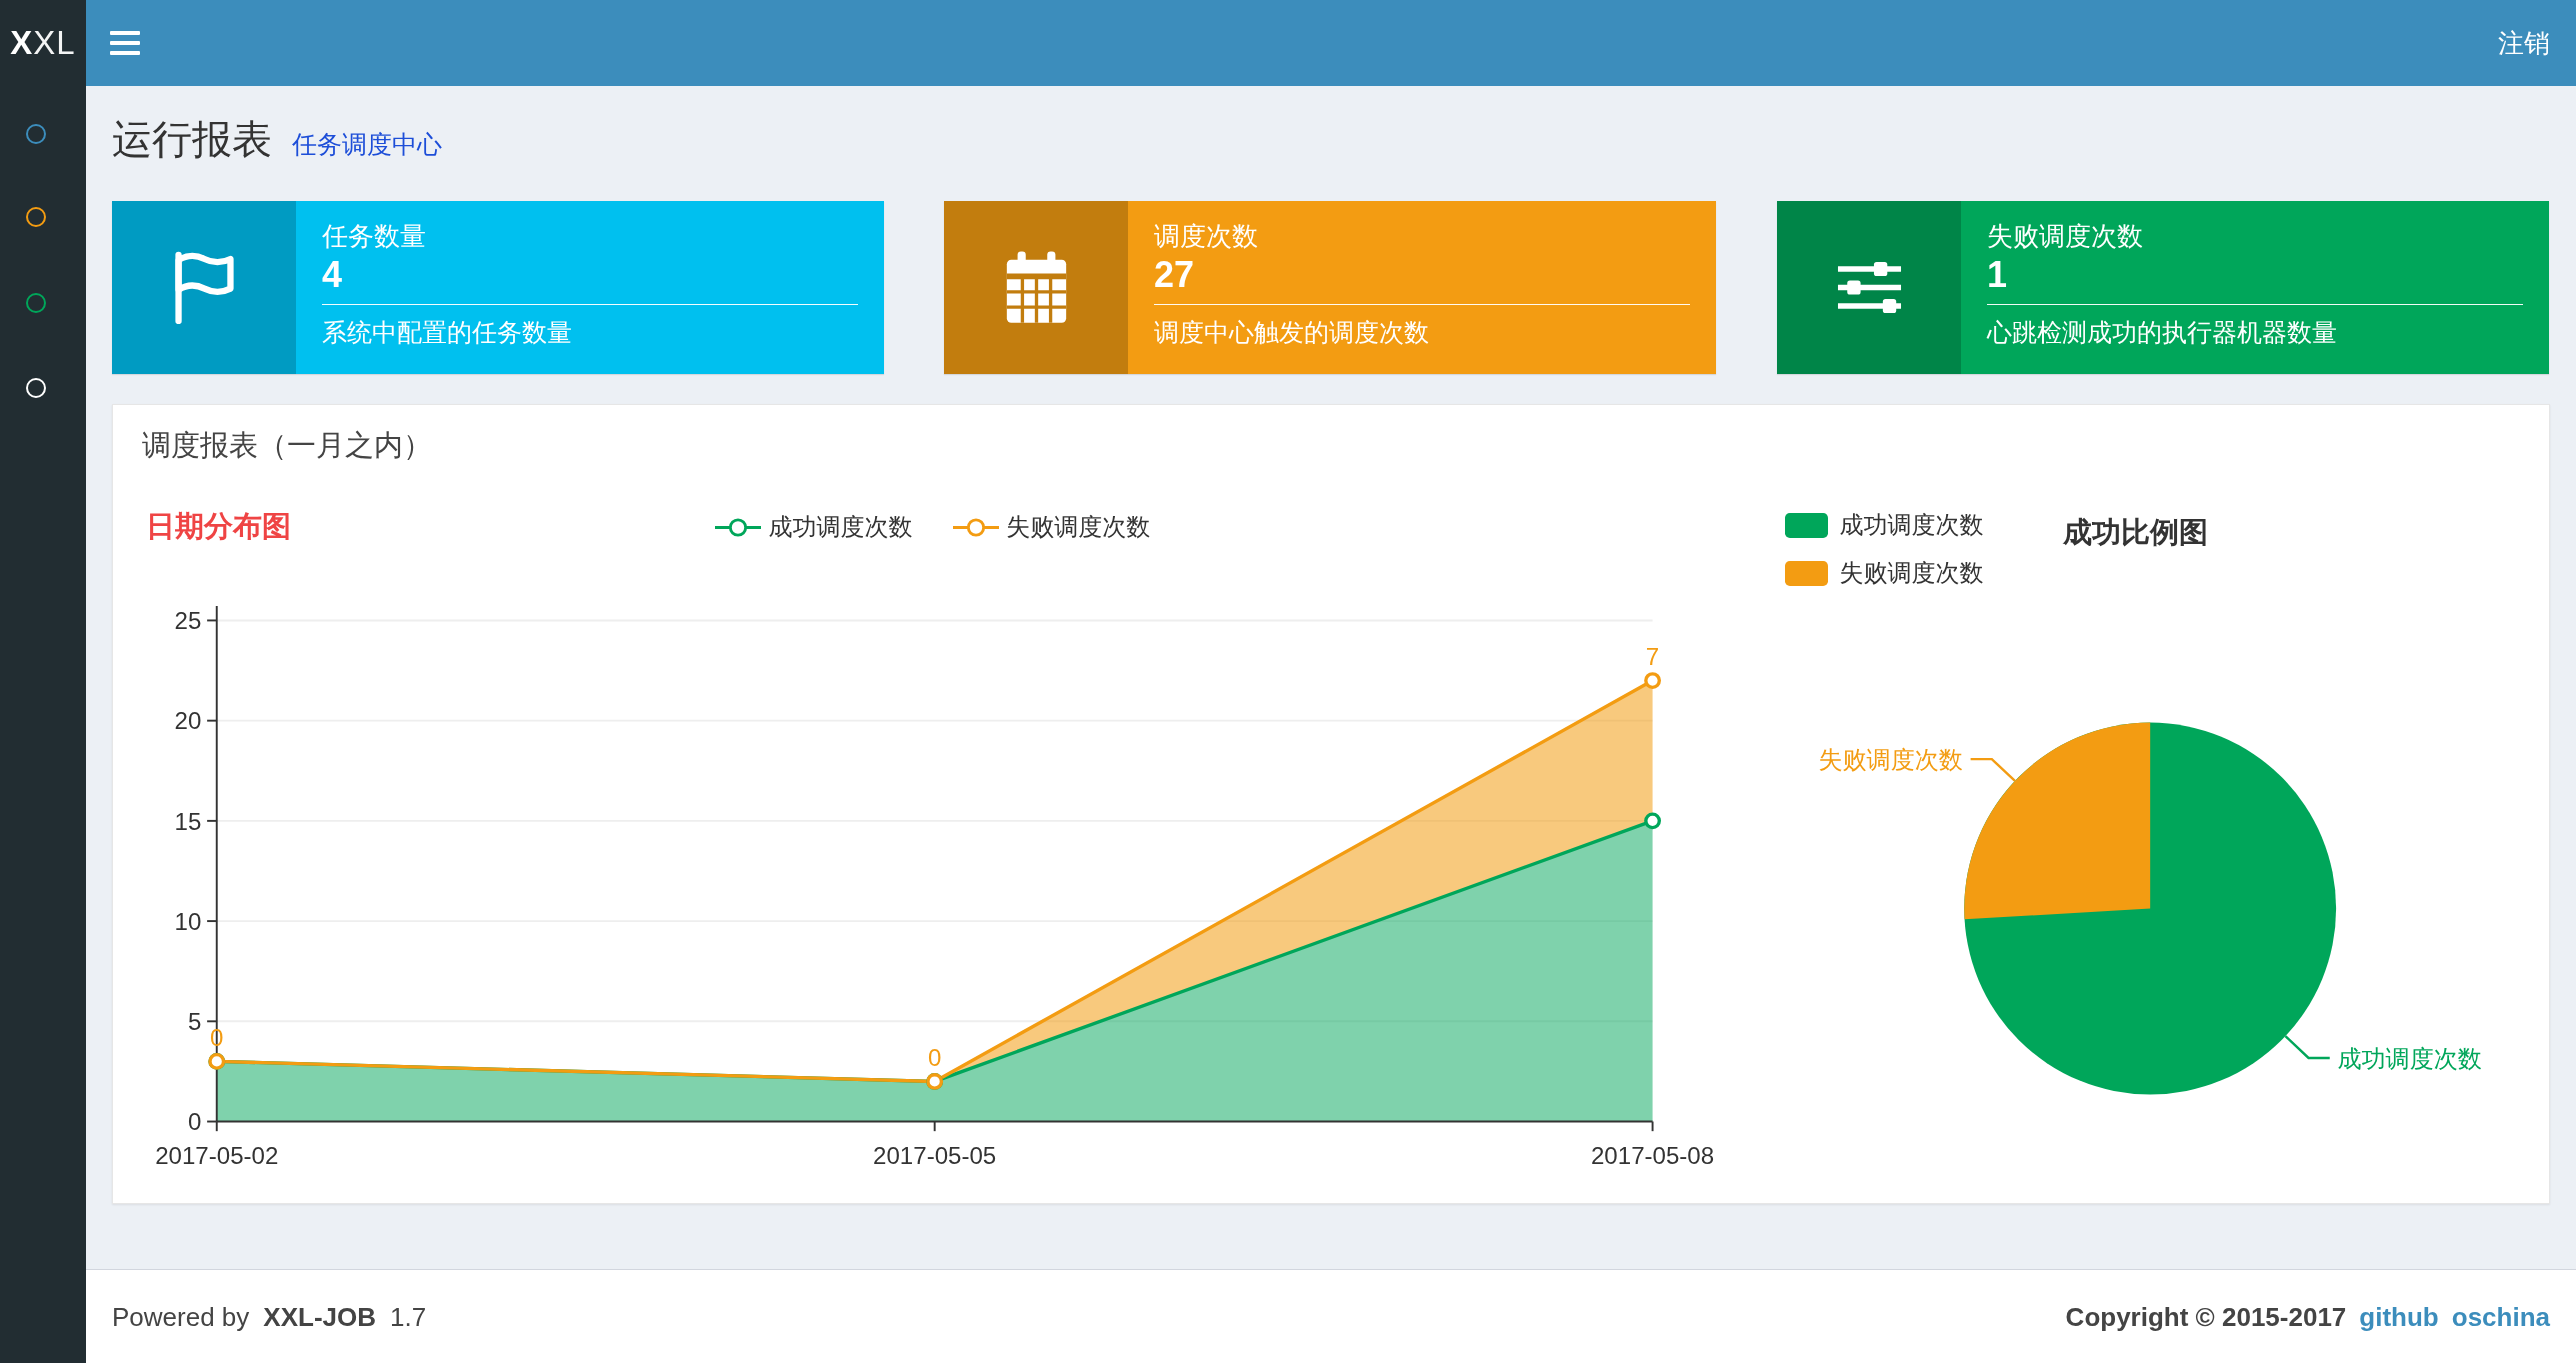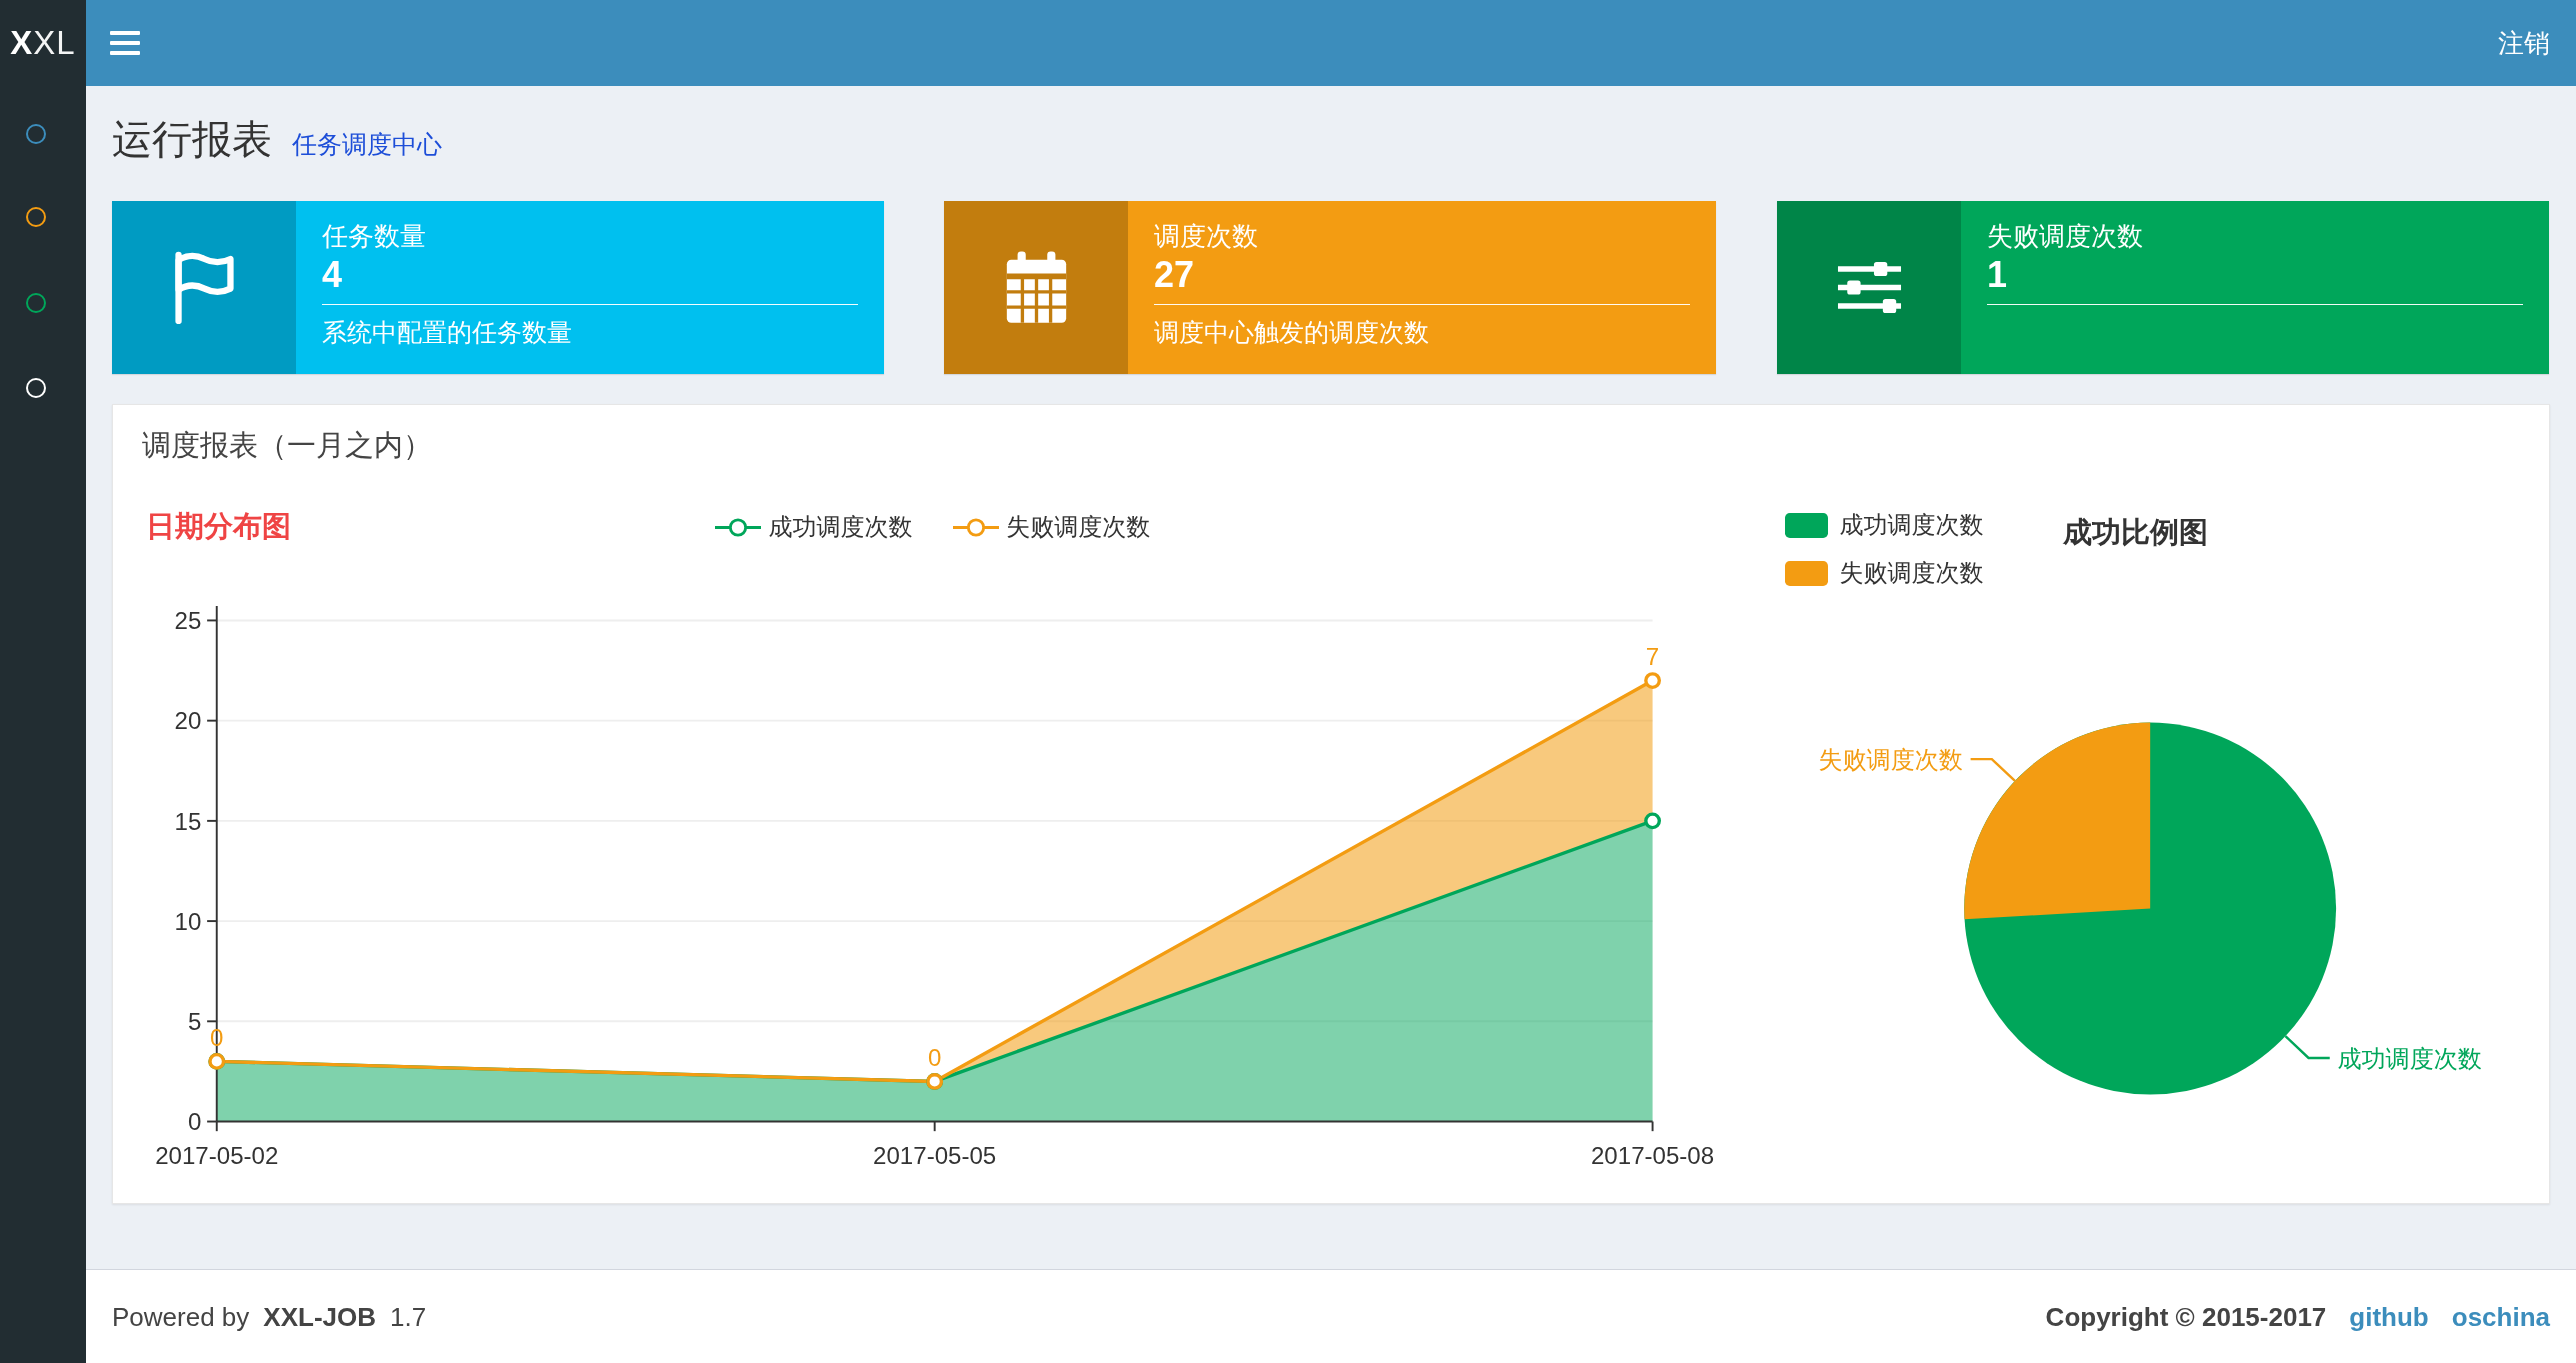--- a/index.html
+++ b/index.html
@@ -62,21 +62,21 @@
   .chart-title-pie{position:absolute;left:1950px;top:108px;font-size:29px;font-weight:700;color:#333;white-space:nowrap}
 
   #line-chart{position:absolute;left:33px;top:174px}
   #pie-chart{position:absolute;left:1672px;top:97px}
 
   
   .footer{position:absolute;left:86px;top:1269px;width:2490px;height:94px;background:#fff;
           border-top:1px solid #d2d6de;box-sizing:border-box;font-size:26px;color:#444;z-index:5}
   .footer-left{position:absolute;left:26px;top:0;height:94px;display:flex;align-items:center;gap:14px;white-space:nowrap}
   .footer-left b{font-weight:700}
-  .footer-right{position:absolute;right:26px;top:0;height:94px;display:flex;align-items:center;gap:23px;white-space:nowrap}
+  .footer-right{position:absolute;right:26px;top:0;height:94px;display:flex;align-items:center;gap:13px;white-space:nowrap}
   .footer-right .copy{font-weight:700;color:#444}
   .footer-right .flink{color:#3c8dbc;font-weight:700;cursor:pointer}
 </style>
 </head>
 <body>
 
 <div class="navbar" style="background: rgb(60, 141, 188);">
   <div class="logo" style="background: rgb(34, 45, 50);">
     <b>X</b>
       <span>XL</span>
@@ -145,20 +145,21 @@
       <line x1="3.5" y1="12" x2="20.5" y2="12" stroke-width="1.5"></line>
       <rect x="6" y="10.1" width="3.6" height="3.8" rx="0.7" stroke="none"></rect>
       <line x1="3.5" y1="17" x2="20.5" y2="17" stroke-width="1.5"></line>
       <rect x="15.6" y="15.1" width="3.6" height="3.8" rx="0.7" stroke="none"></rect>
     </svg>
   </div>
   <div class="ib-body" style="background: rgb(0, 166, 90);">
     <div class="ib-title">失败调度次数</div>
     <div class="ib-value">1</div>
     <div class="ib-line"></div>
+    <div class="ib-desc">心跳检测成功的执行器机器数量</div>
   </div>
 </div>
 
 <div class="panel">
   <div class="panel-title">调度报表（一月之内）</div>
 
   <div class="chart-title-line">日期分布图</div>
 
   <div class="line-legend">
     <div class="legend-item line-legend-item">

